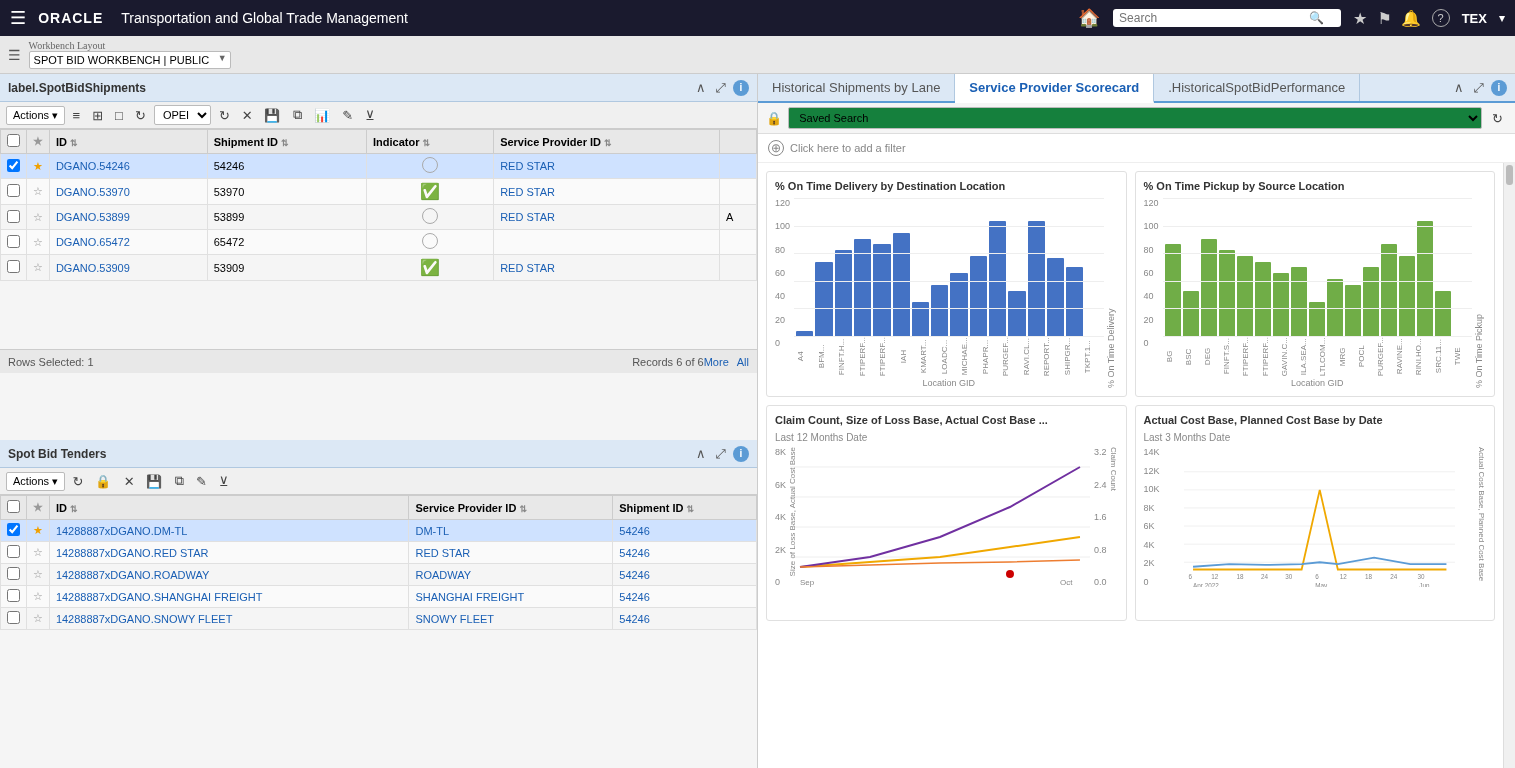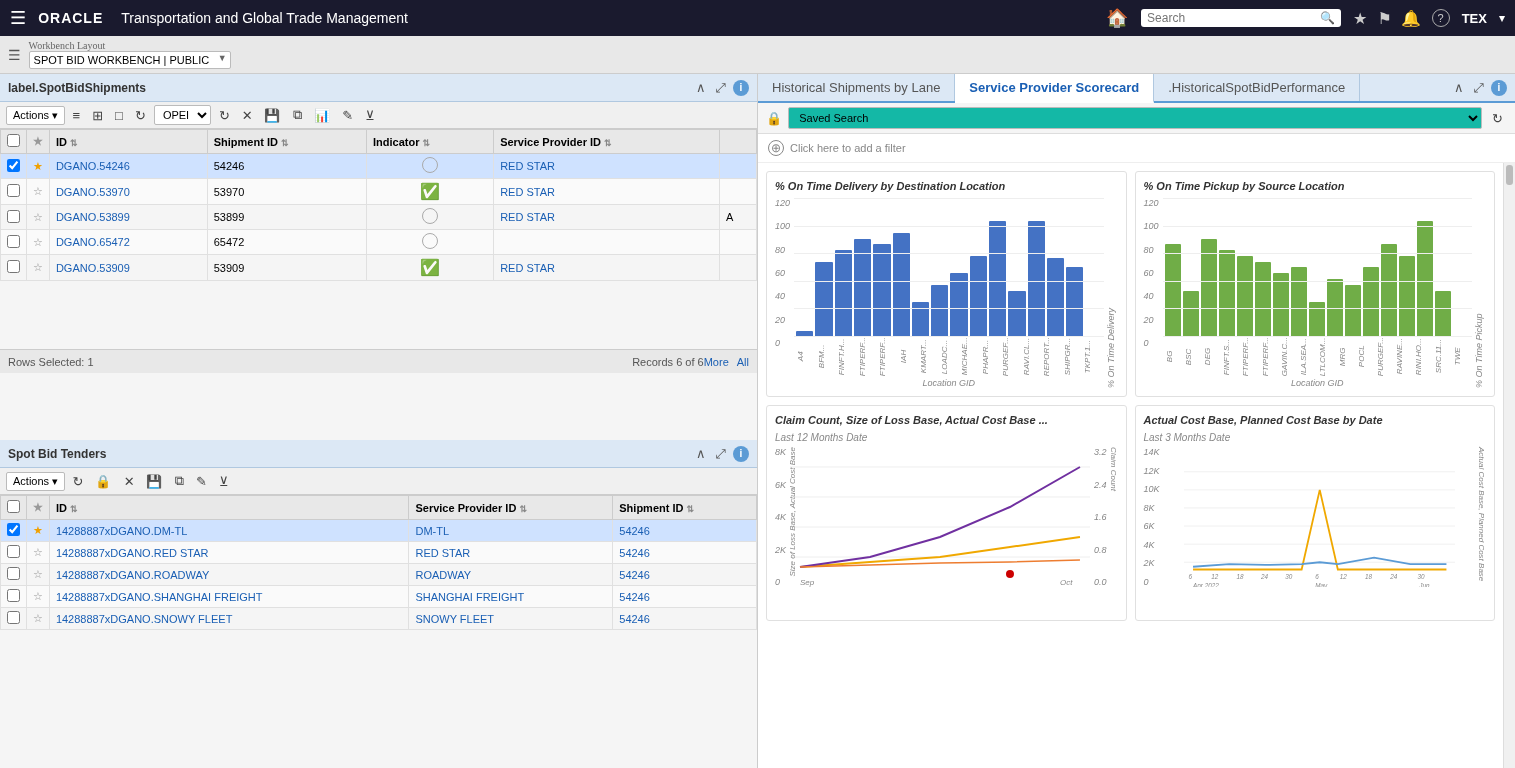--- a/index.html
+++ b/index.html
@@ -18,21 +18,21 @@
     .top-nav .hamburger { font-size: 18px; cursor: pointer; }
     .top-nav .logo { color: #ffffff; font-weight: bold; font-size: 14px; letter-spacing: 1px; }
     .top-nav .app-title { color: white; font-size: 14px; margin-left: 6px; }
     .top-nav .spacer { flex: 1; }
     .top-nav .search-box {
       background: white;
       border-radius: 3px;
       display: flex;
       align-items: center;
       padding: 2px 6px;
-      width: 200px;
+      width: 228px;
     }
     .top-nav .search-box input {
       border: none; outline: none; font-size: 12px; width: 190px;
     }
     .top-nav .nav-icons { display: flex; align-items: center; gap: 10px; color: #ccc; font-size: 16px; }
     .top-nav .user-label { color: white; font-size: 13px; font-weight: bold; }
 
     
     .main-layout {
       display: flex;
@@ -205,21 +205,21 @@
       gap: 6px;
       border-bottom: 1px solid #ddd;
     }
     .lock-icon { color: #888; font-size: 13px; }
     .saved-search-select {
       flex: 1;
       border: 1px solid #bbb;
       padding: 3px 6px;
       font-size: 11px;
       border-radius: 2px;
-      background: #14b8a6;
+      background: #15803d;
     }
 
     
     .filter-bar {
       padding: 6px 10px;
       border-bottom: 1px solid #eee;
       display: flex;
       align-items: center;
       gap: 6px;
       font-size: 11px;
@@ -229,21 +229,20 @@
       width: 16px; height: 16px; border-radius: 50%; border: 1px solid #888;
       display: flex; align-items: center; justify-content: center; font-size: 12px; cursor: pointer; color: #888;
     }
 
     
     .charts-area {
       flex: 1;
       overflow-y: auto;
       padding: 8px;
       background: white;
-      font-style: italic;
     }
     .charts-row {
       display: flex;
       gap: 8px;
       margin-bottom: 8px;
     }
     .chart-container {
       flex: 1;
       border: 1px solid #e0e0e0;
       border-radius: 3px;

